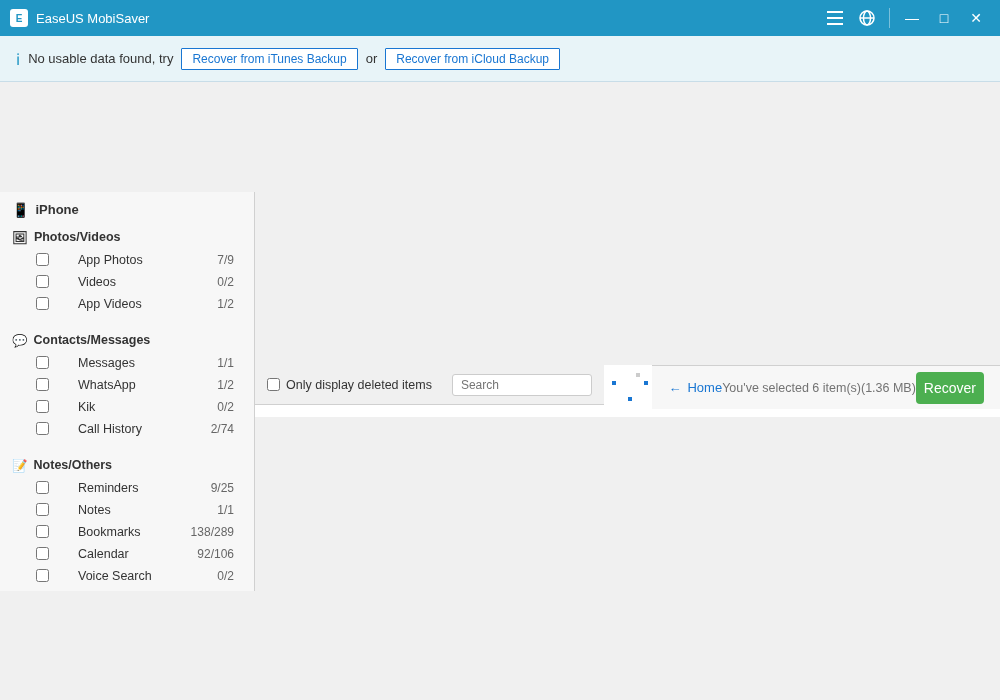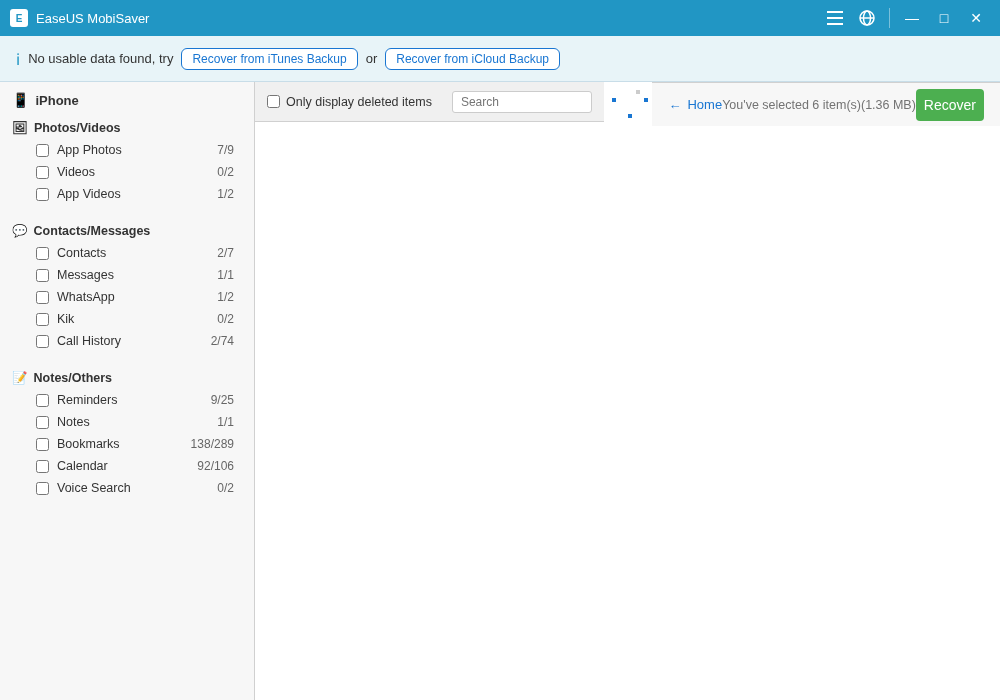--- a/index.html
+++ b/index.html
@@ -31,31 +31,32 @@
       display: flex;
       align-items: center;
       padding: 0 16px;
       gap: 8px;
     }
     .infobar-icon { color: #2196c4; font-size: 16px; }
     .infobar-text { color: #333; font-size: 13px; }
     .infobar-link {
       color: #1976d2;
       border: 1px solid #1976d2;
-      border-radius: 6px;
+      border-radius: 1px;
       padding: 3px 10px;
       cursor: pointer;
       font-size: 12px;
       background: white;
     }
 
     
     .main-layout {
       display: flex;
       height: calc(700px - 36px - 46px);
+      align-items: center;
     }
 
     
     .sidebar {
       width: 255px;
       background: #f7f7f7;
       border-right: 1px solid #d0d0d0;
       overflow-y: auto;
       flex-shrink: 0;
     }
@@ -80,20 +81,21 @@
       color: #333;
       margin-bottom: 4px;
       font-size: 12.5px;
     }
     .sidebar-item {
       display: flex;
       align-items: center;
       padding: 4px 8px 4px 24px;
       cursor: pointer;
       border-radius: 2px;
+      gap: 21px;
     }
     .sidebar-item input[type=checkbox] { margin-right: 8px; }
     .sidebar-item-label { flex: 1; color: #333; font-size: 12.5px; }
     .sidebar-item-count { color: #666; font-size: 12px; }
     .section-divider { height: 8px; }
 
     
     .content {
       flex: 1;
       display: flex;
@@ -298,25 +300,20 @@
 
     <div class="section-divider"></div>
 
     <div class="sidebar-section">
       <div class="sidebar-section-header">
         <span>💬</span>
         <span>Contacts/Messages</span>
       </div>
       <div class="sidebar-item">
         <input type="checkbox" style="">
-        <span class="sidebar-item-label">Contacts</span>
-        <span class="sidebar-item-count">2/7</span>
-      </div>
-      <div class="sidebar-item">
-        <input type="checkbox" style="">
         <span class="sidebar-item-label">Messages</span>
         <span class="sidebar-item-count">1/1</span>
       </div>
       <div class="sidebar-item">
         <input type="checkbox" style="">
         <span class="sidebar-item-label">WhatsApp</span>
         <span class="sidebar-item-count">1/2</span>
       </div>
       <div class="sidebar-item">
         <input type="checkbox" style="">

